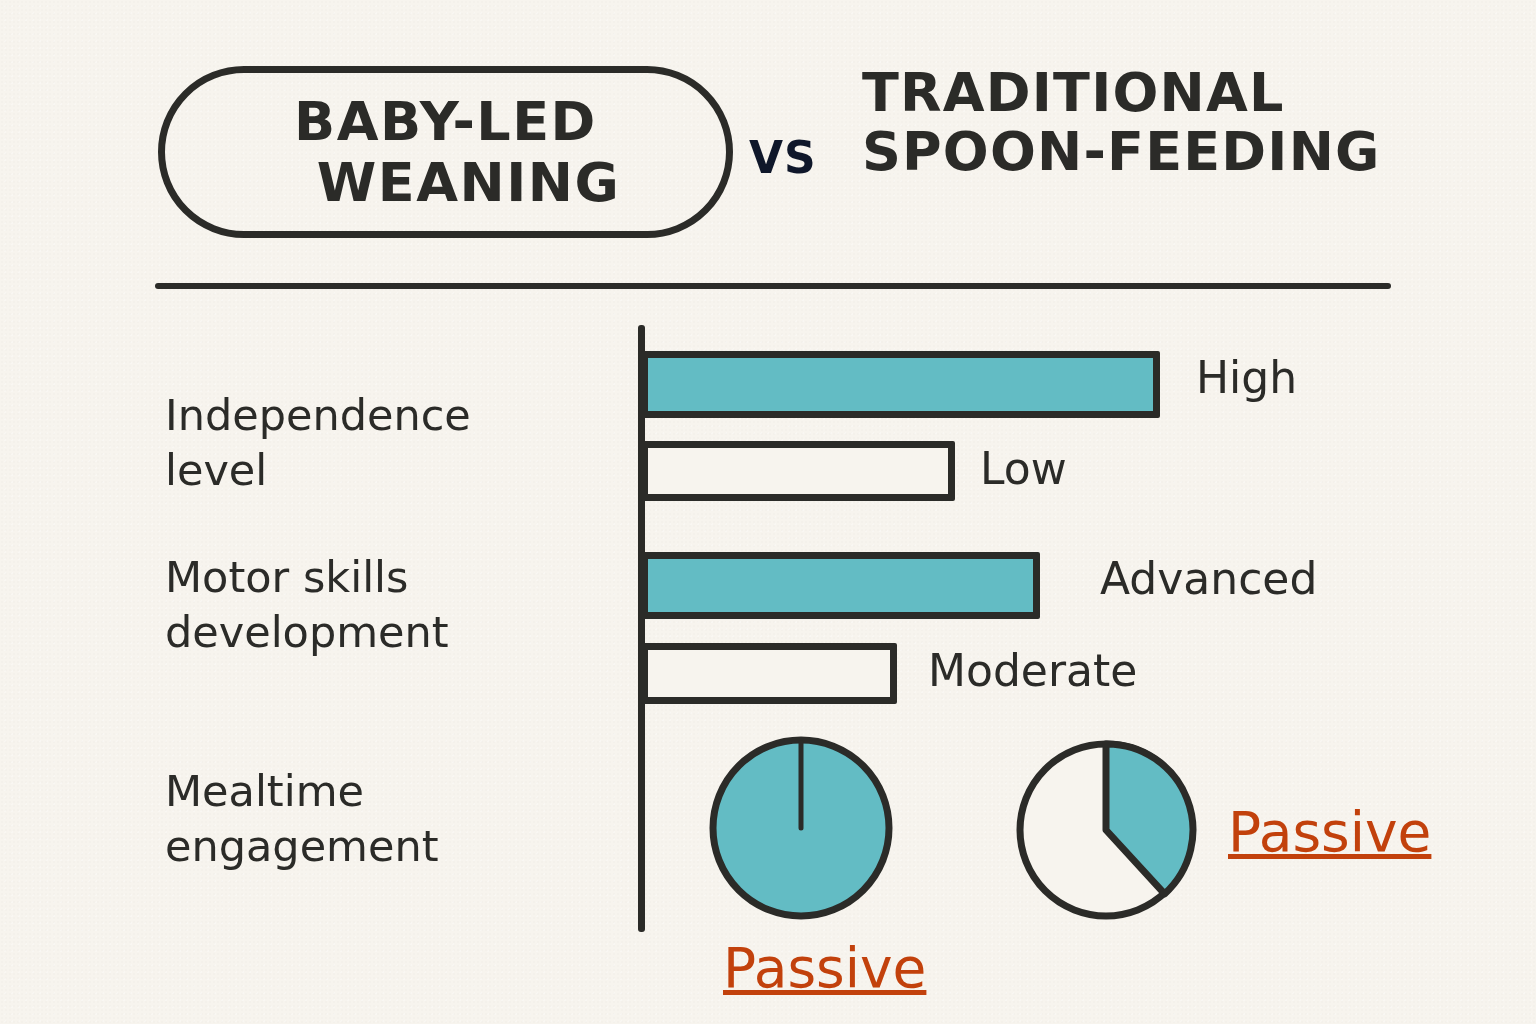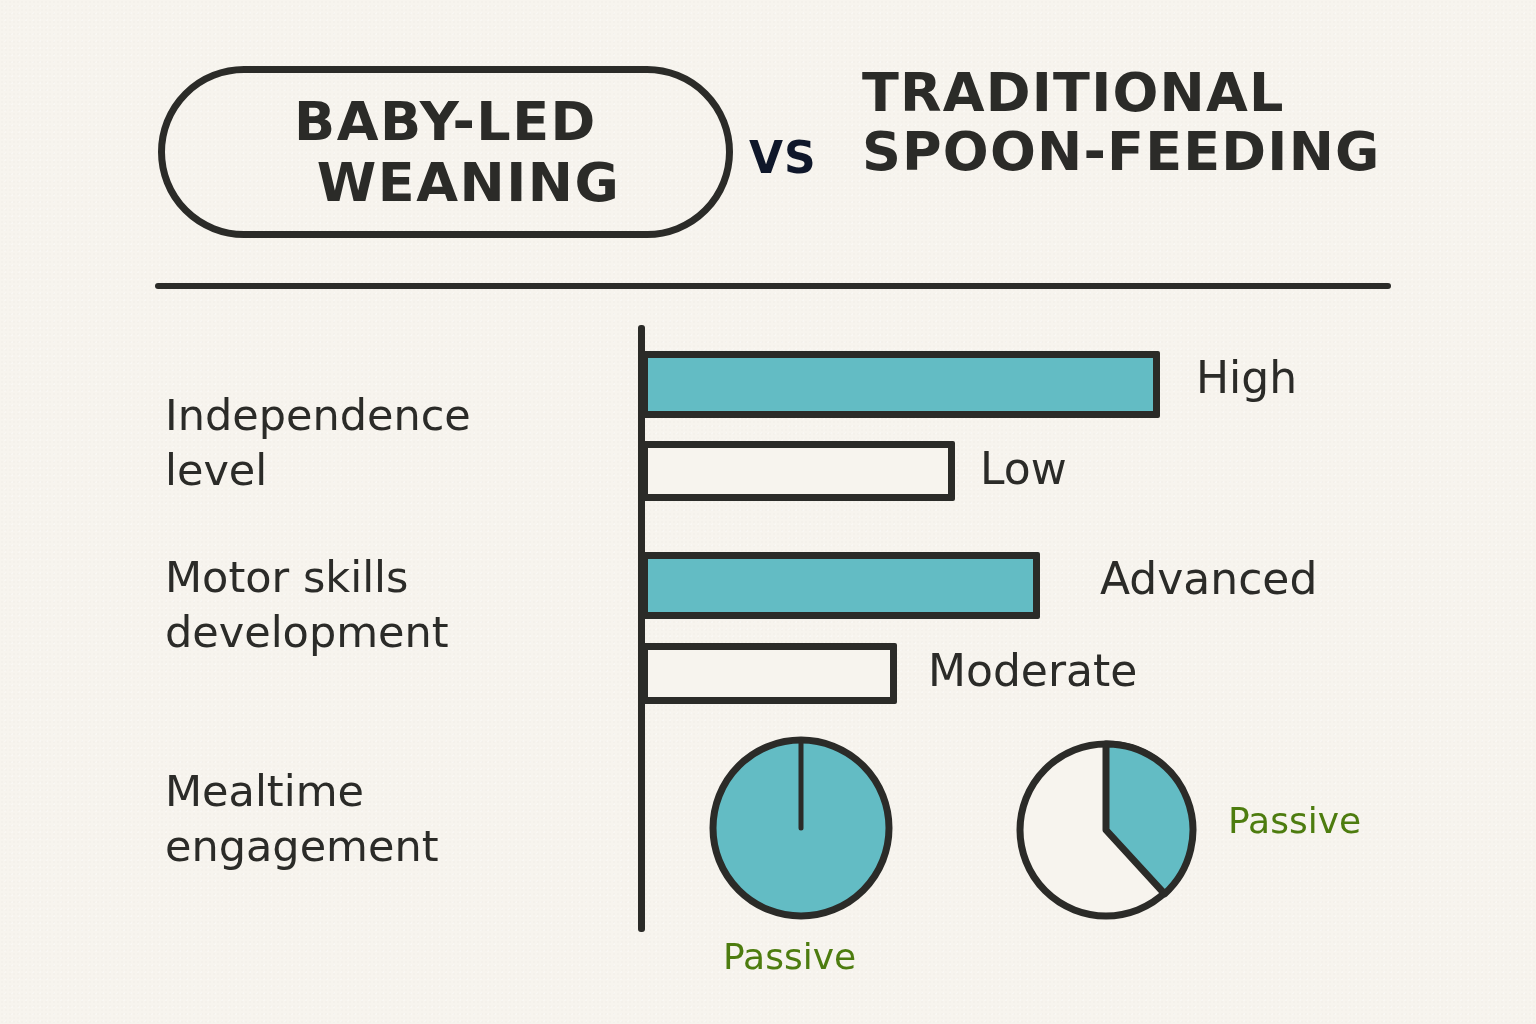--- a/index.html
+++ b/index.html
@@ -145,23 +145,24 @@
     position: absolute;
     font-size: 44px;
     color: #2b2b28;
     white-space: nowrap;
   }
 
   
   .pie-wrap { position: absolute; }
   .pie-label {
     position: absolute;
-    font-size: 36px;
-    color: #4d7c0f;
-    white-space: nowrap;
+    font-size: 55px;
+    color: #c2410c;
+    white-space: nowrap;
+    text-decoration: underline;
   }
 </style>
 </head>
 <body>
 
 <div id="page">
   <div id="paper-grain"></div>
 
   <div id="header-area">
 

